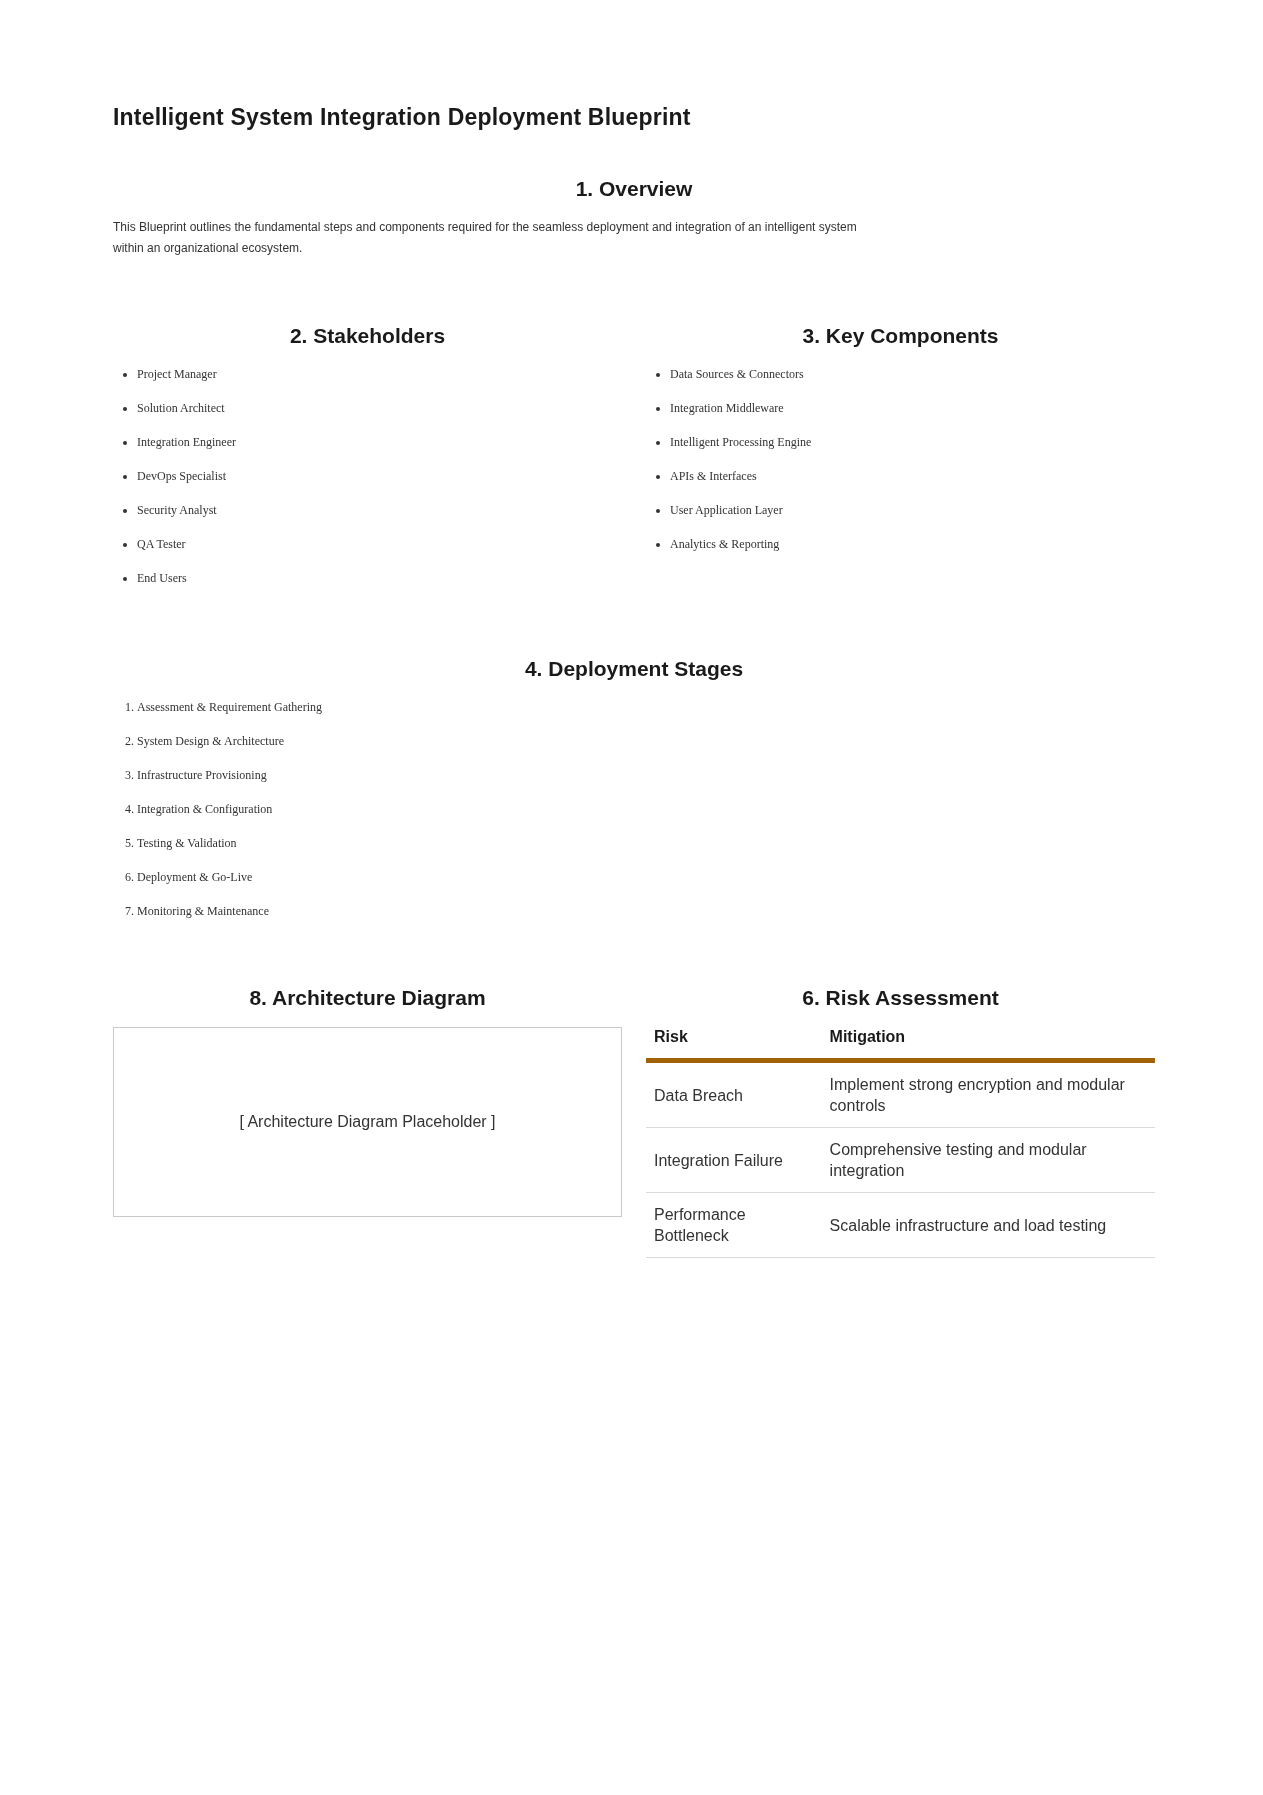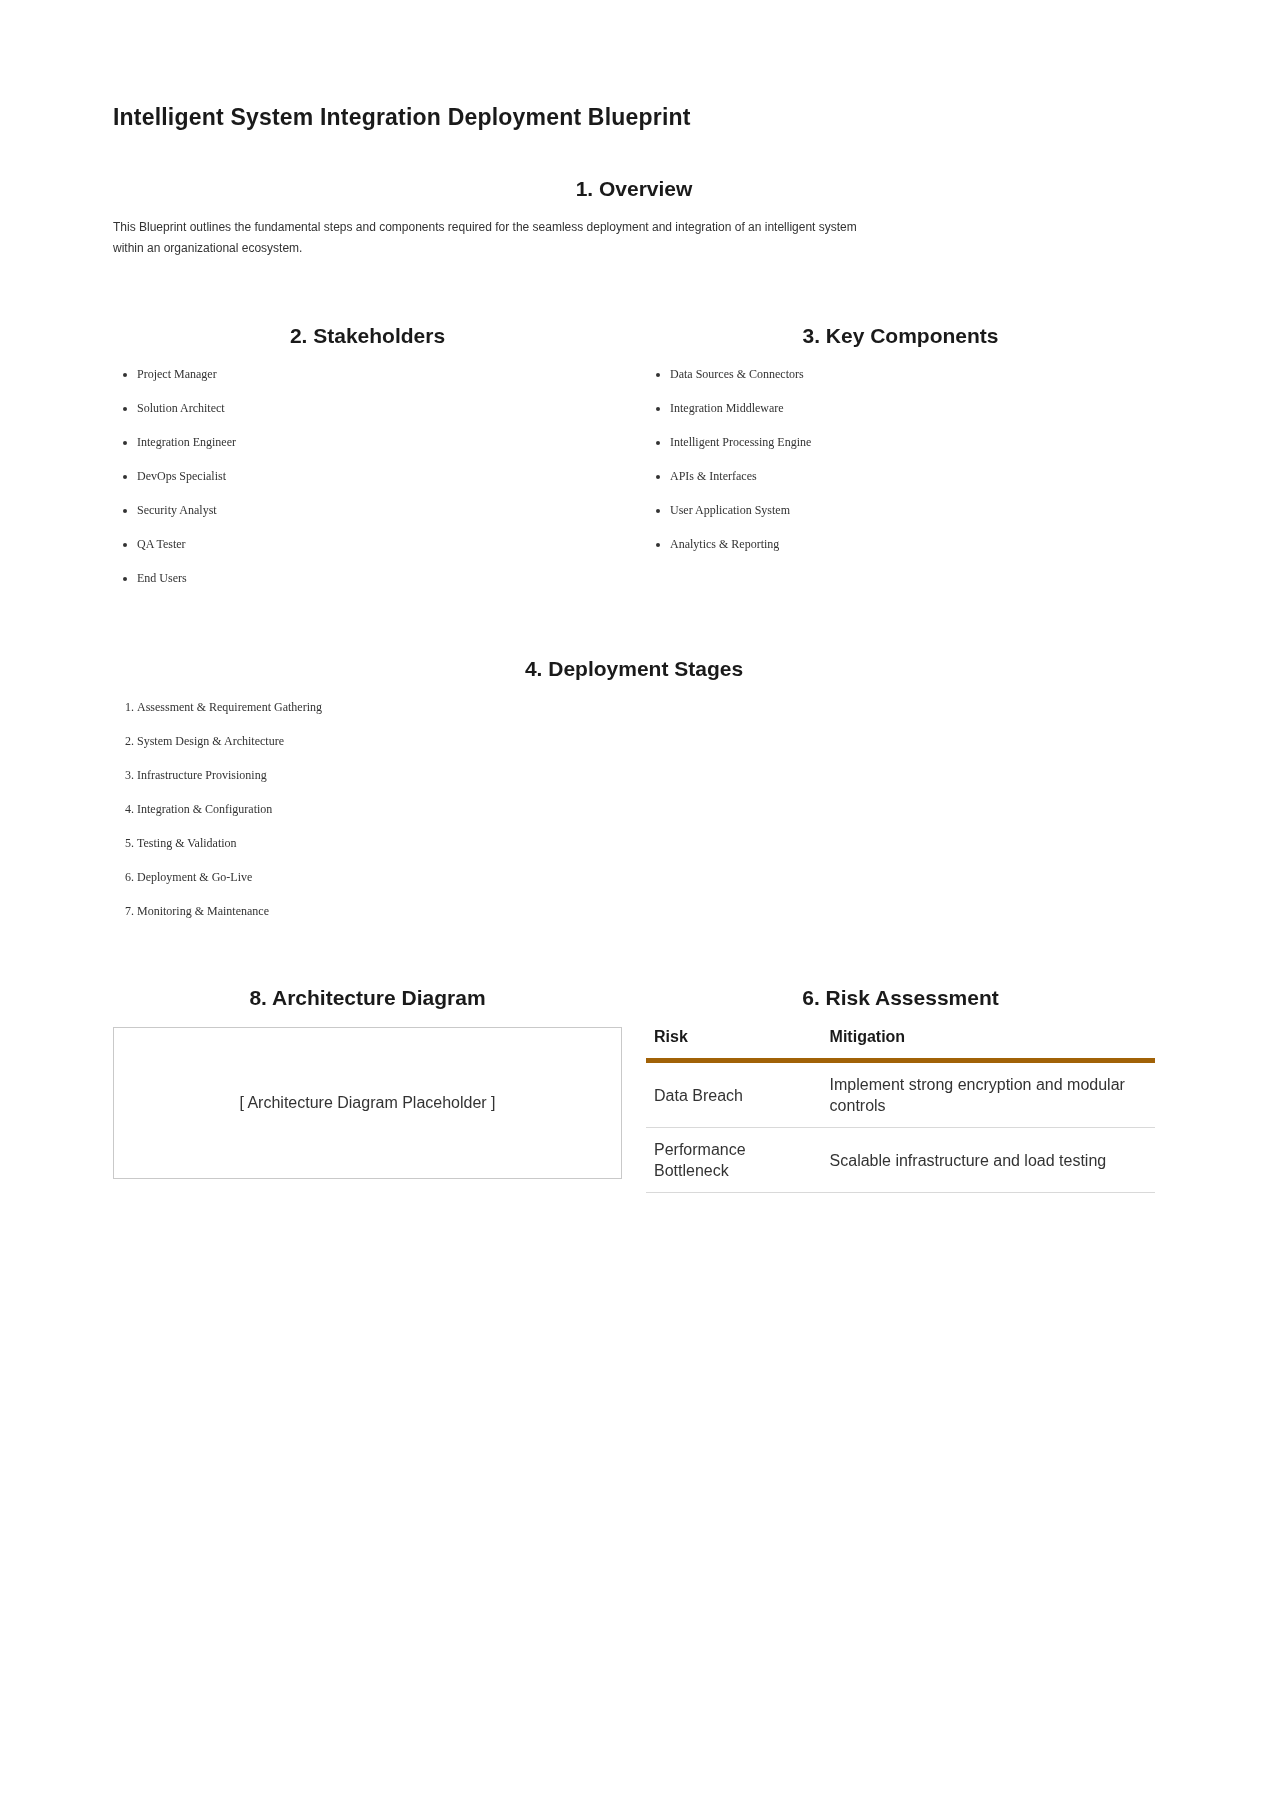--- a/index.html
+++ b/index.html
@@ -55,21 +55,21 @@
     margin-bottom: 14px;
     color: #333333;
   }
   .bullet-list { list-style: disc; }
   .stage-list { list-style: decimal; }
   .stages-section { margin-top: 54px; }
   .row-bottom { margin-top: 64px; }
   .diagram-box {
     margin-top: 17px;
     width: 509px;
-    height: 152px;
+    height: 190px;
     border: 1px solid #c9c9c9;
     background: #ffffff;
     display: flex;
     align-items: center;
     justify-content: center;
   }
   .diagram-placeholder-text {
     font-size: 16px;
     color: #333333;
   }
@@ -137,21 +137,21 @@
       <ul class="bullet-list">
 
           <li>Data Sources &amp; Connectors</li>
 
           <li>Integration Middleware</li>
 
           <li>Intelligent Processing Engine</li>
 
           <li>APIs &amp; Interfaces</li>
 
-          <li>User Application System</li>
+          <li>User Application Layer</li>
 
           <li>Analytics &amp; Reporting</li>
         </ul>
     </div>
   </div>
 
   <div class="stages-section">
     <h2 class="section-heading">4. Deployment Stages</h2>
     <ol class="stage-list">
 
@@ -192,20 +192,25 @@
           </tr>
         </thead>
         <tbody>
 
             <tr>
               <td>Data Breach</td>
               <td>Implement strong encryption and modular
 controls</td>
             </tr>
 
+            <tr>
+              <td>Integration Failure</td>
+              <td>Comprehensive testing and modular
+integration</td>
+            </tr>
 
             <tr>
               <td>Performance
 Bottleneck</td>
               <td>Scalable infrastructure and load testing</td>
             </tr>
           </tbody>
       </table>
     </div>
   </div>

